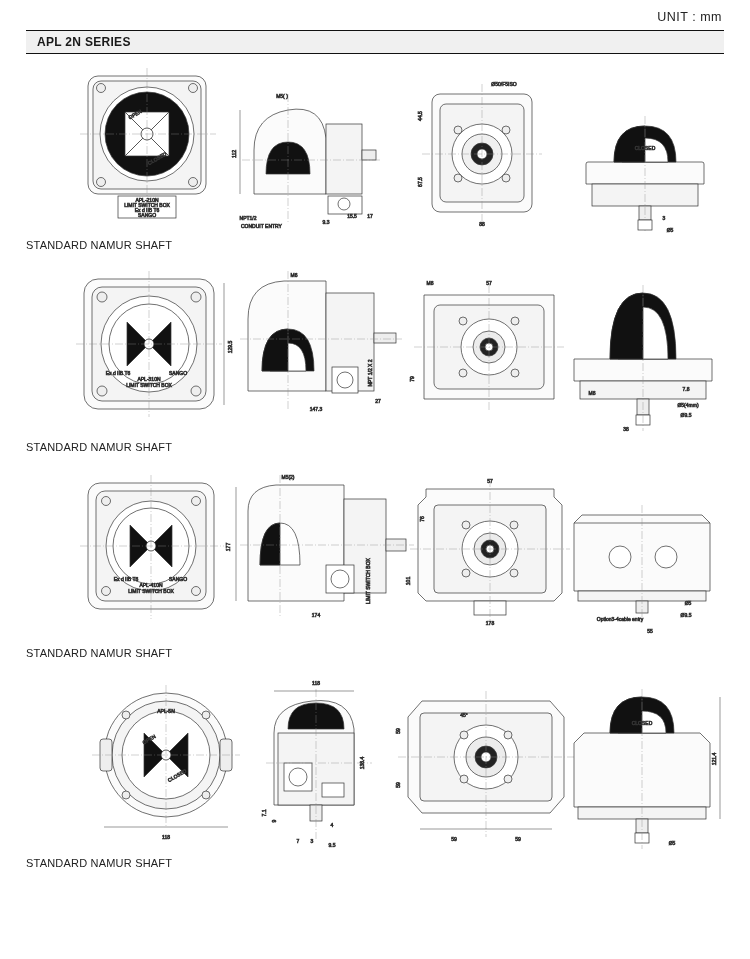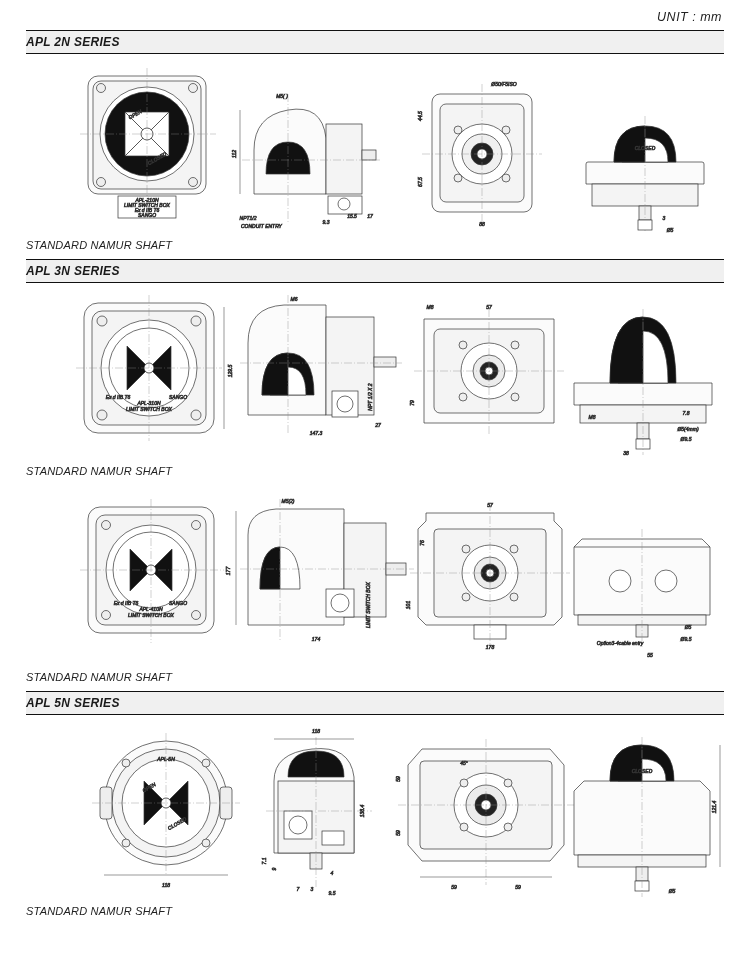--- a/index.html
+++ b/index.html
@@ -14,40 +14,39 @@
     color: #1a1a1a;
     position: relative;
     overflow: hidden;
   }
   .page {
     width: 750px;
     height: 685px;
     position: relative;
     box-sizing: border-box;
     padding: 0 26px;
-    font-style: italic;
   }
   .unit-line {
     text-align: right;
     font-size: 12.5px;
     letter-spacing: 0.5px;
     padding-top: 10px;
     padding-right: 2px;
     color: #222;
   }
   .series-block {
     margin-top: 6px;
   }
   .series-header {
     border-top: 1.6px solid #111;
     border-bottom: 1.6px solid #111;
     background: #f0f0f0;
     height: 22px;
     line-height: 22px;
-    padding-left: 0;
+    padding-left: 11px;
     font-size: 12px;
     font-weight: bold;
     letter-spacing: 0.3px;
   }
   .series-body {
     position: relative;
     background: #fff;
   }
   .footnote {
     text-align: left;
@@ -153,21 +152,20 @@
           <text x="619" y="96" class="tinytext" fill="#fff" font-size="7" text-anchor="middle">CLOSED</text>
           <text x="638" y="166" class="tinytext" font-size="6" text-anchor="middle">3</text>
           <text x="644" y="178" class="tinytext" font-size="6" text-anchor="middle">Ø5</text>
         </g>
       </svg>
       <div class="footnote">STANDARD NAMUR SHAFT</div>
     </div>
   </div>
 
   <div class="series-block">
-    <div class="series-header">APL 3N SERIES</div>
     <div class="series-body">
       <svg width="698" height="182" viewBox="0 0 698 182">
         <g stroke="#333" fill="none" stroke-width="0.7">
 
           <g>
             <rect x="58" y="20" width="130" height="130" rx="14" fill="#fbfbfb"></rect>
             <rect x="66" y="28" width="114" height="114" rx="10" fill="#f4f4f4"></rect>
             <circle cx="123" cy="85" r="48" fill="#fff"></circle>
             <circle cx="123" cy="85" r="40" fill="#fff" stroke="#333"></circle>
             <path d="M123 85 L101 63 L101 107 Z" fill="#111"></path>
@@ -318,21 +316,20 @@
           <text x="660" y="156" class="tinytext" font-size="6" text-anchor="middle">Ø9.5</text>
           <text x="594" y="160" class="tinytext" font-size="5.4" text-anchor="middle">Option3-4cable entry</text>
           <text x="624" y="172" class="tinytext" font-size="6" text-anchor="middle">55</text>
         </g>
       </svg>
       <div class="footnote">STANDARD NAMUR SHAFT</div>
     </div>
   </div>
 
   <div class="series-block">
-    <div class="series-header">APL 5N SERIES</div>
     <div class="series-body">
       <svg width="698" height="190" viewBox="0 0 698 190">
         <g stroke="#333" fill="none" stroke-width="0.7">
 
           <g>
             <circle cx="140" cy="88" r="62" fill="#fbfbfb"></circle>
             <circle cx="140" cy="88" r="54" fill="#f4f4f4"></circle>
             <circle cx="140" cy="88" r="44" fill="#fff"></circle>
             <path d="M140 88 L118 66 L118 110 Z" fill="#111"></path>
             <path d="M140 88 L162 66 L162 110 Z" fill="#111"></path>

